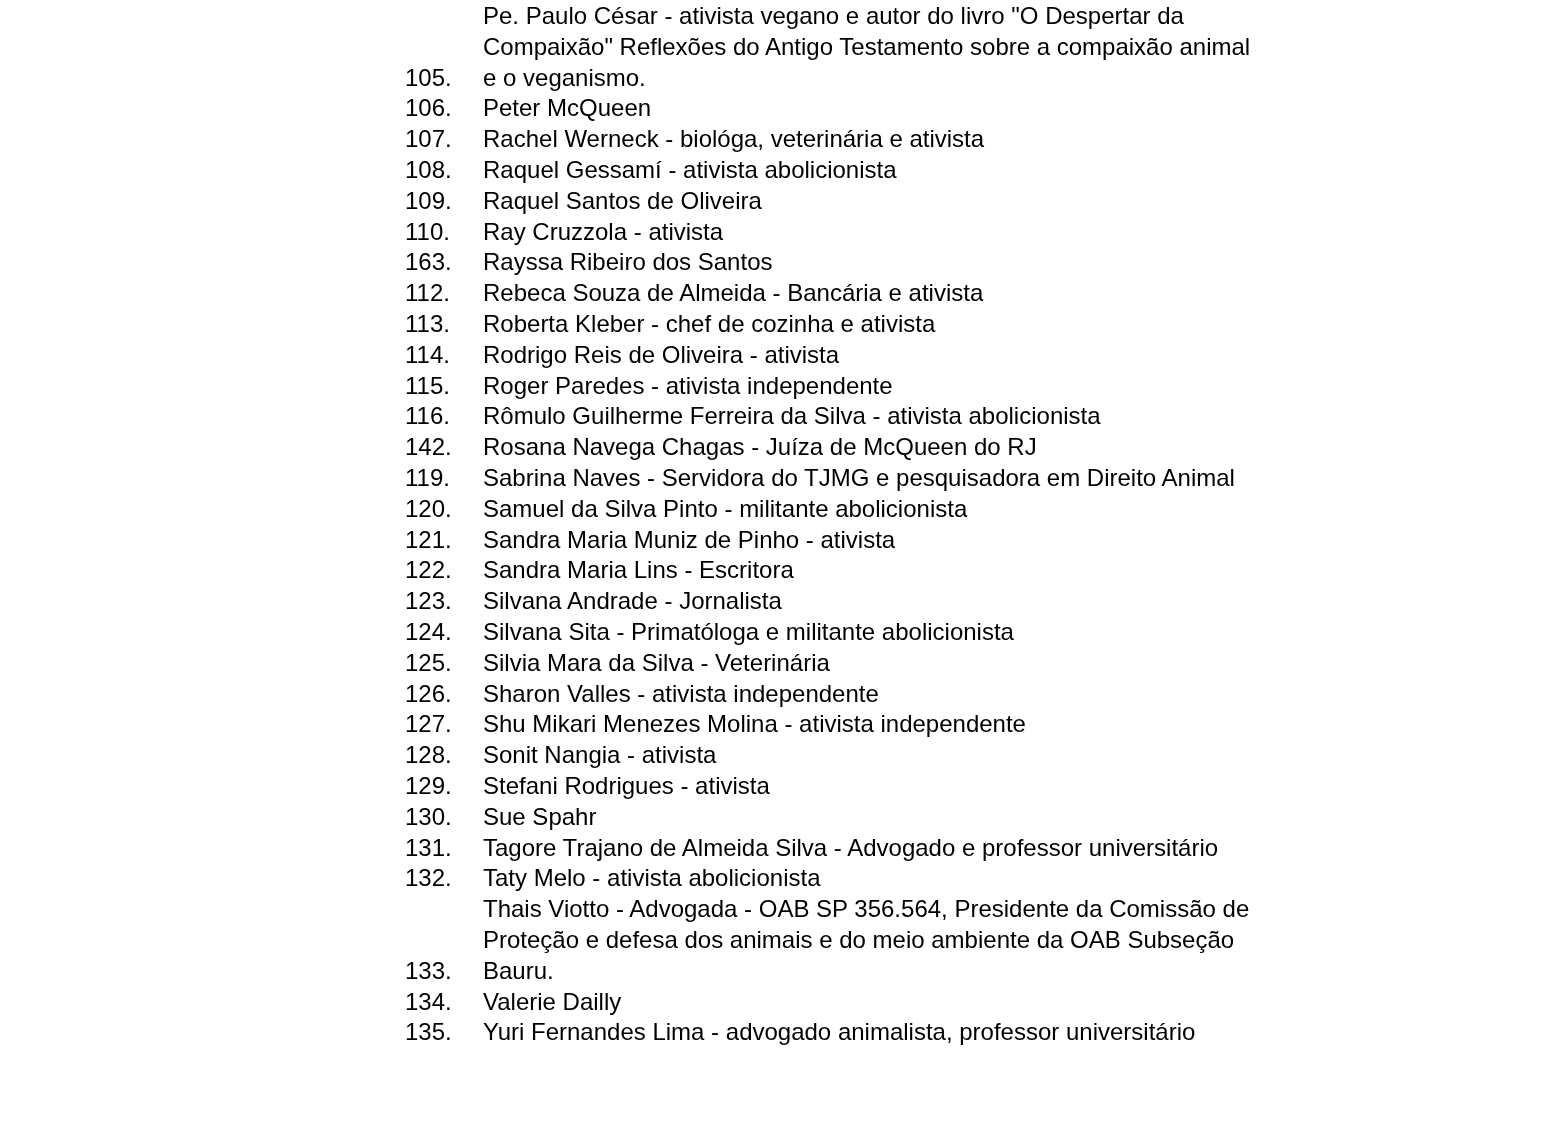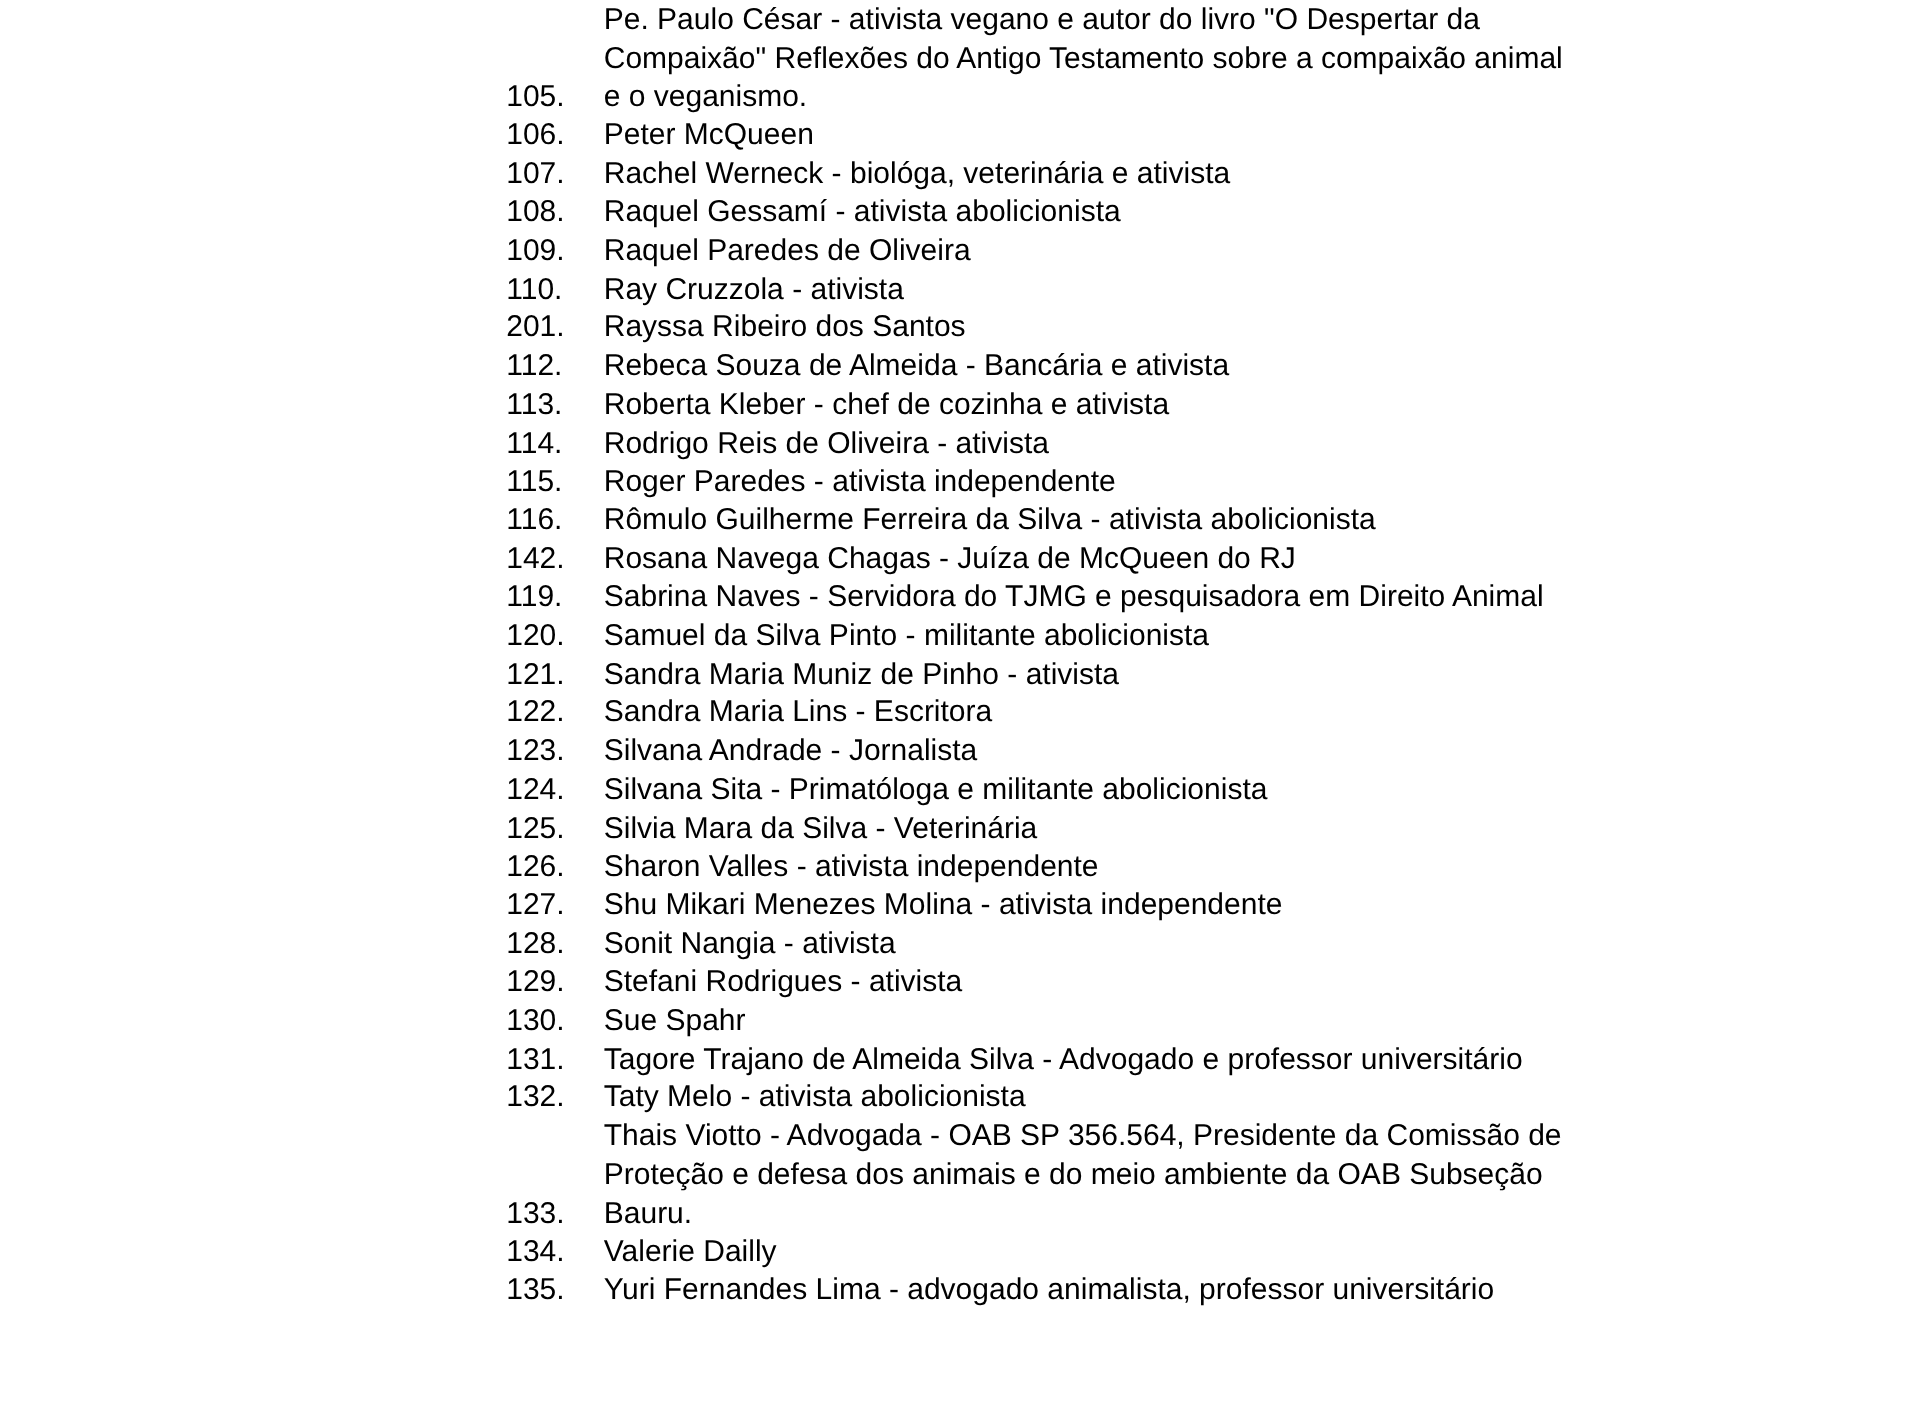--- a/index.html
+++ b/index.html
@@ -82,33 +82,33 @@
   <li class="list-item">
     <span class="item-number">108.</span>
     <span class="item-text">
           <div class="item-line">Raquel Gessamí - ativista abolicionista</div>
         </span>
   </li>
 
   <li class="list-item">
     <span class="item-number">109.</span>
     <span class="item-text">
-          <div class="item-line">Raquel Paredes de Oliveira</div>
+          <div class="item-line">Raquel Santos de Oliveira</div>
         </span>
   </li>
 
   <li class="list-item">
     <span class="item-number">110.</span>
     <span class="item-text">
           <div class="item-line">Ray Cruzzola - ativista</div>
         </span>
   </li>
 
   <li class="list-item">
-    <span class="item-number">201.</span>
+    <span class="item-number">163.</span>
     <span class="item-text">
           <div class="item-line">Rayssa Ribeiro dos Santos</div>
         </span>
   </li>
 
   <li class="list-item">
     <span class="item-number">112.</span>
     <span class="item-text">
           <div class="item-line">Rebeca Souza de Almeida - Bancária e ativista</div>
         </span>

